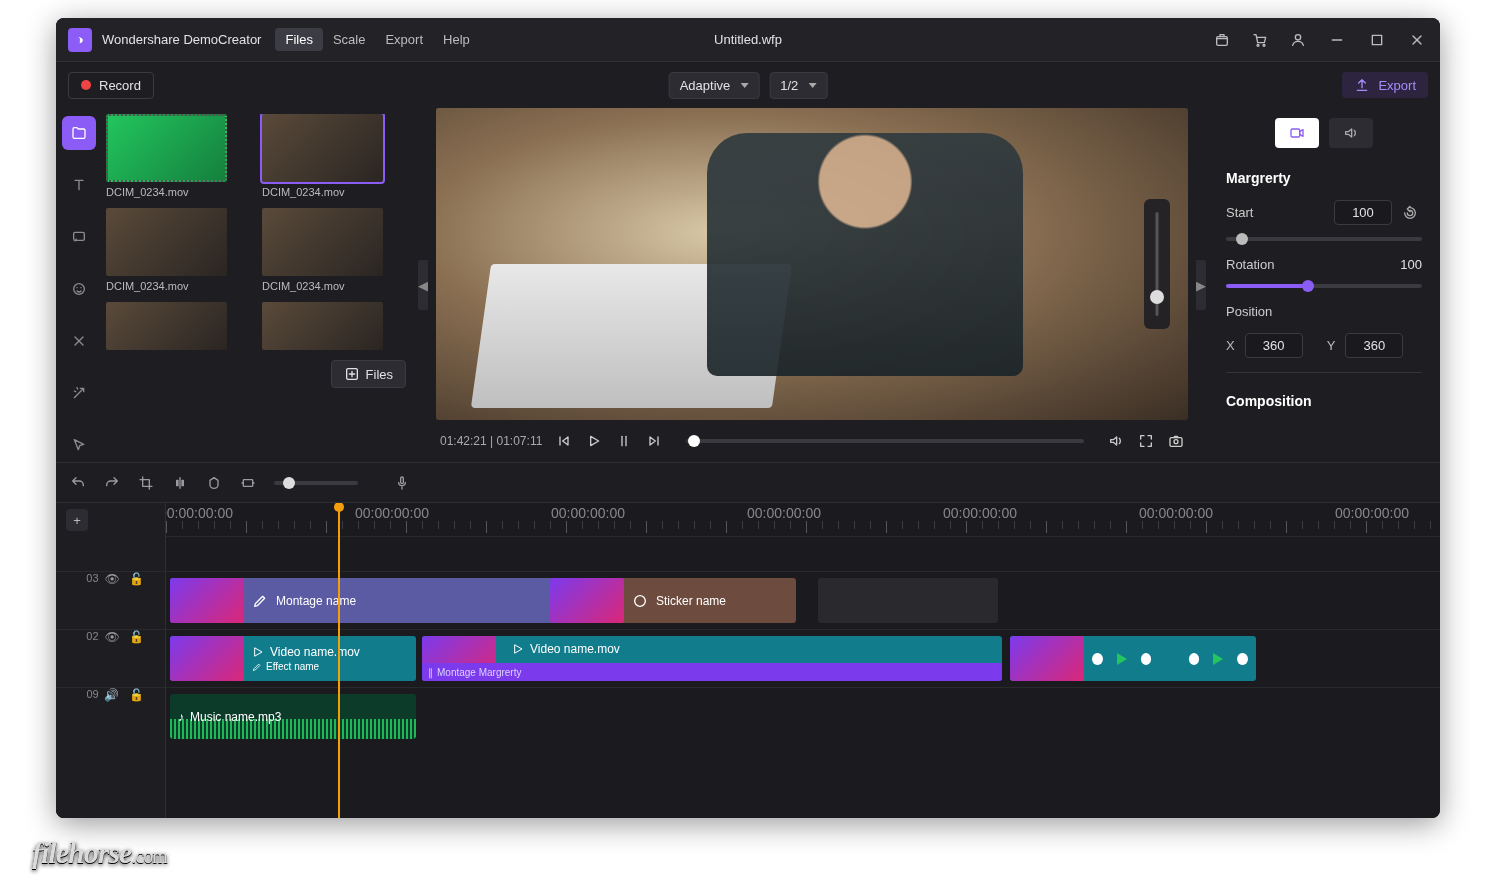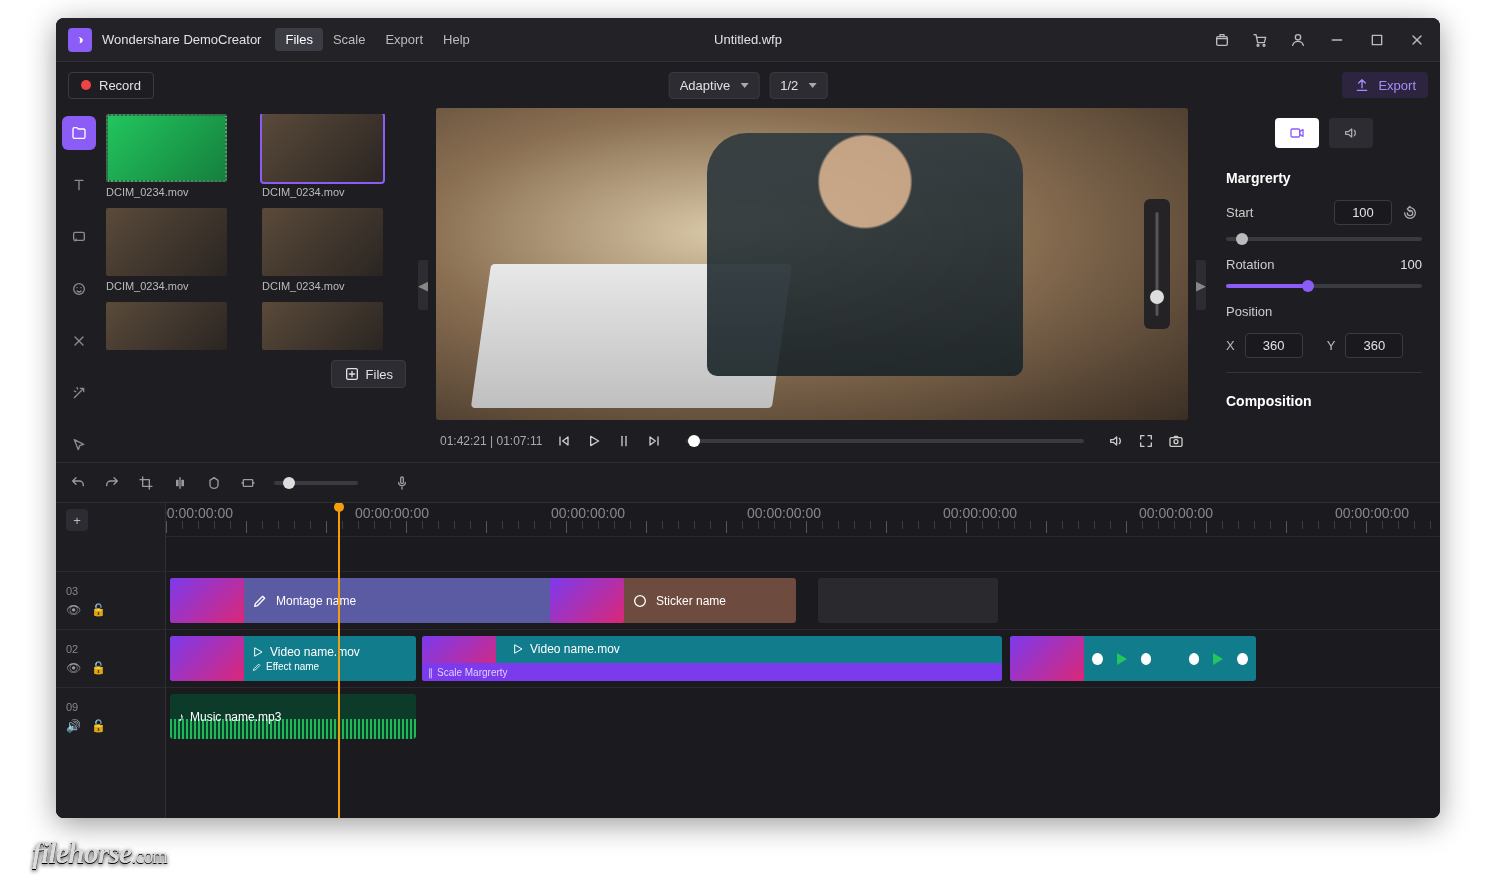--- a/index.html
+++ b/index.html
@@ -83,21 +83,21 @@
   .tl-icon { color:#9a9aa0; cursor:pointer; display:flex;}
   .zoom { width:84px; height:4px; background:#3a3a40; border-radius:2px; position:relative;}
   .zoom .zk { position:absolute; left:18%; top:50%; width:12px;height:12px;background:#ddd;border-radius:50%;transform:translate(-50%,-50%);}
 
   
   .timeline { flex:1; background:#1b1b1f; display:flex; overflow:hidden; border-top:1px solid #2e2e33;}
   .track-heads { width:110px; background:#1e1e22; border-right:1px solid #2e2e33; }
   .add-track { height:34px; display:flex; align-items:center; padding-left:10px;}
   .add-btn { width:22px;height:22px;background:#2c2c32;border-radius:4px;display:flex;align-items:center;justify-content:center;color:#bbb;cursor:pointer;}
   .spacer-row { height:34px;}
-  .track-head { height:58px; border-top:1px solid #2a2a2e; display:flex; flex-direction:column; justify-content:center; padding-left:10px; gap:6px;}
+  .track-head { height:58px; border-top:1px solid #2a2a2e; display:flex; flex-direction:row; justify-content:center; padding-left:10px; gap:6px;}
   .track-head .tnum { color:#888; font-size:11px;}
   .track-head .ticons { display:flex; gap:10px; color:#9a9aa0; font-size:12px;}
   .tracks-area { flex:1; position:relative; overflow:hidden;}
   .ruler { height:34px; position:relative; border-bottom:1px solid #2a2a2e;}
   .ruler .tlabel { position:absolute; top:2px; font-size:14px; color:#888; transform:translateX(-50%);}
   .ruler .tick { position:absolute; top:18px; width:1px; height:8px; background:#3a3a40;}
   .ruler .tick.major { height:12px; background:#555;}
   .playhead { position:absolute; top:0; bottom:0; width:2px; background:#f59e0b; left:172px; z-index:5;}
   .playhead::before { content:""; position:absolute; top:-1px; left:50%; transform:translateX(-50%); width:10px; height:10px; background:#f59e0b; border-radius:50%;}
   .gap-row { height:34px;}
@@ -585,21 +585,21 @@
         <div class="clipblock clip-teal" style="left:256px; width:580px; padding:0">
           <div class="cthumb" style="margin-left:0"></div>
           <div class="toplabel" style="position:absolute;top:6px;left:90px;display:flex;align-items:center;gap:6px">
               <svg viewBox="0 0 24 24" fill="#fff" stroke="none" style="width:12px;height:12px">
                 <path d="M6 4l14 8-14 8z"></path>
               </svg>
               <span>Video name.mov</span>
             </div>
           <div style="position:absolute;left:0;right:0;bottom:0;height:18px;background:#7c3aed;display:flex;align-items:center;padding:0 6px;gap:4px;font-size:10px;color:#dcd3ff">
               <span>∥</span>
-              <span>Scale Margrerty</span>
+              <span>Montage Margrerty</span>
             </div>
         </div>
         <div class="clipblock clip-teal" style="left:844px; width:246px">
           <div class="cthumb"></div>
           <div class="kf-dot"></div>
           <div class="kf-arrow"></div>
           <div class="kf-dot"></div>
           <div style="width:24px"></div>
           <div class="kf-dot"></div>
           <div class="kf-arrow"></div>

